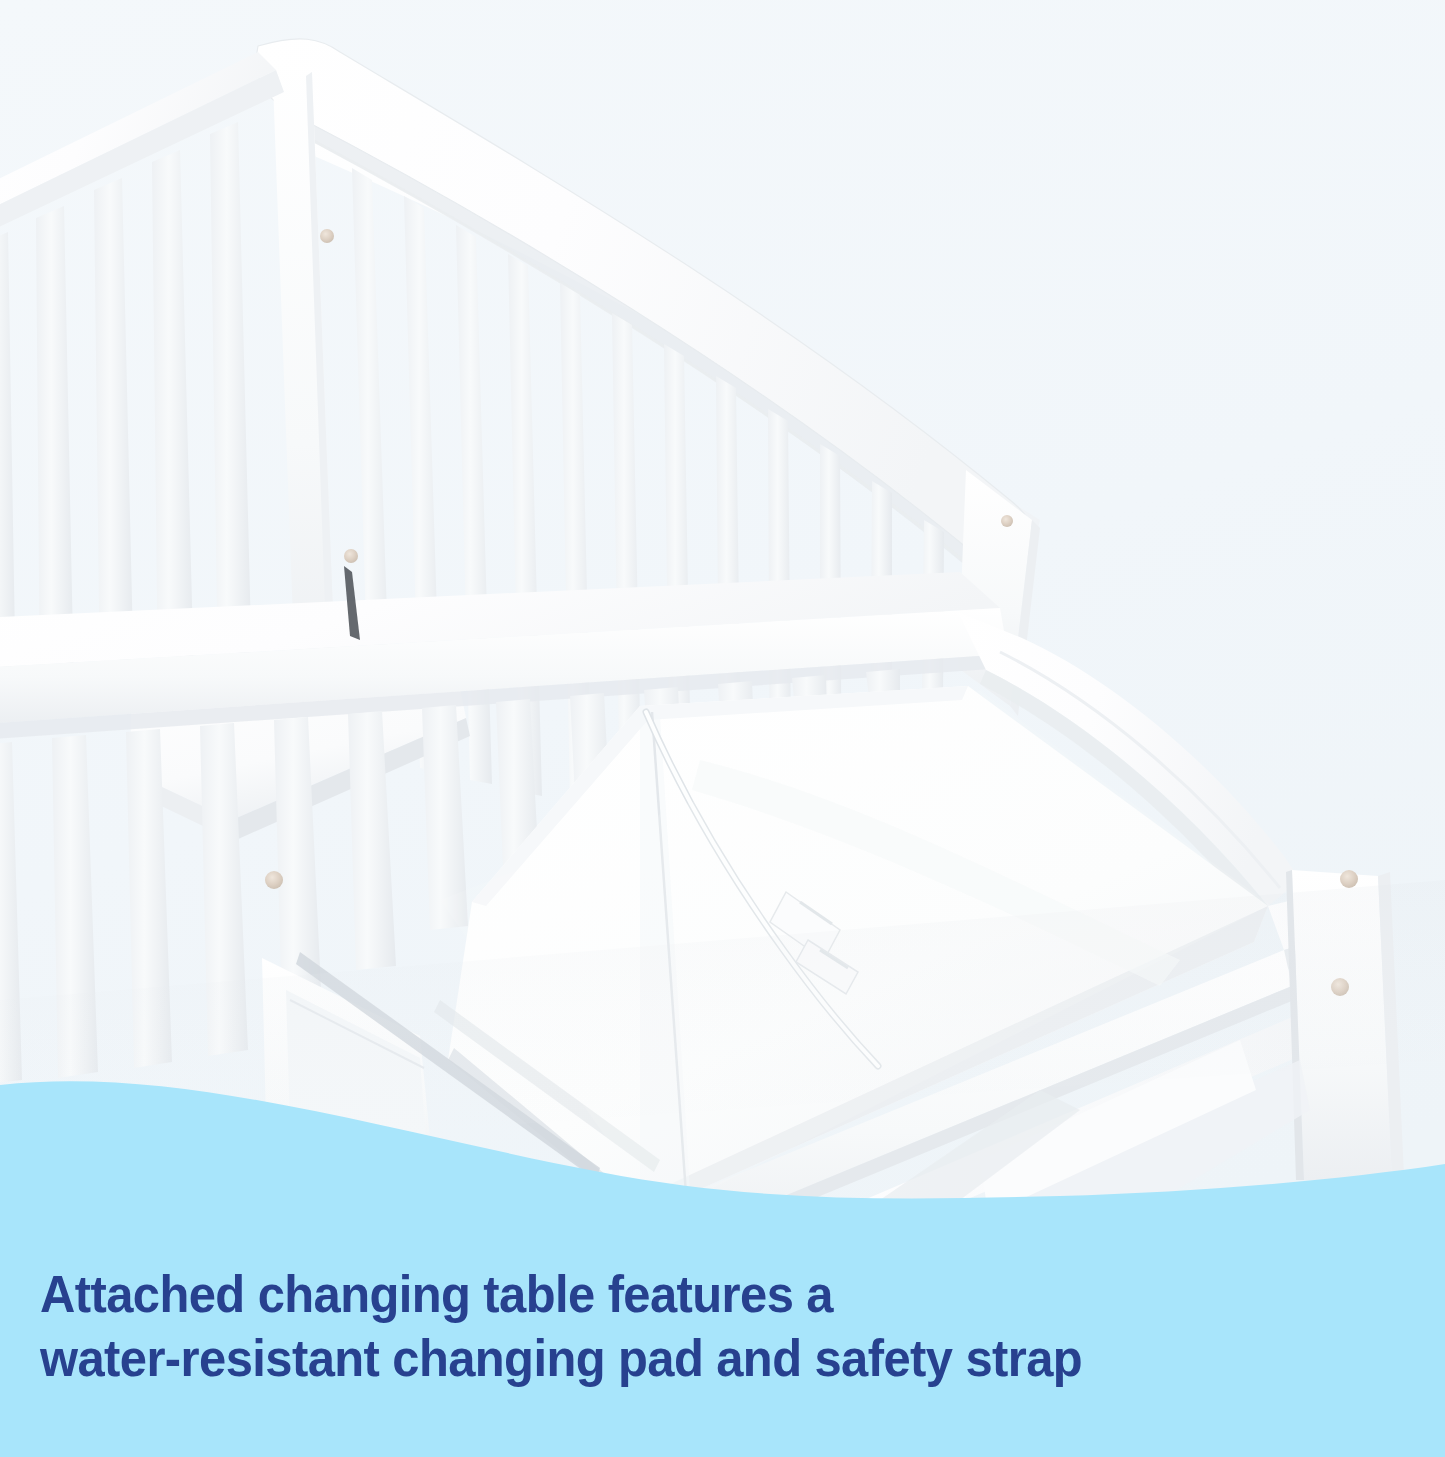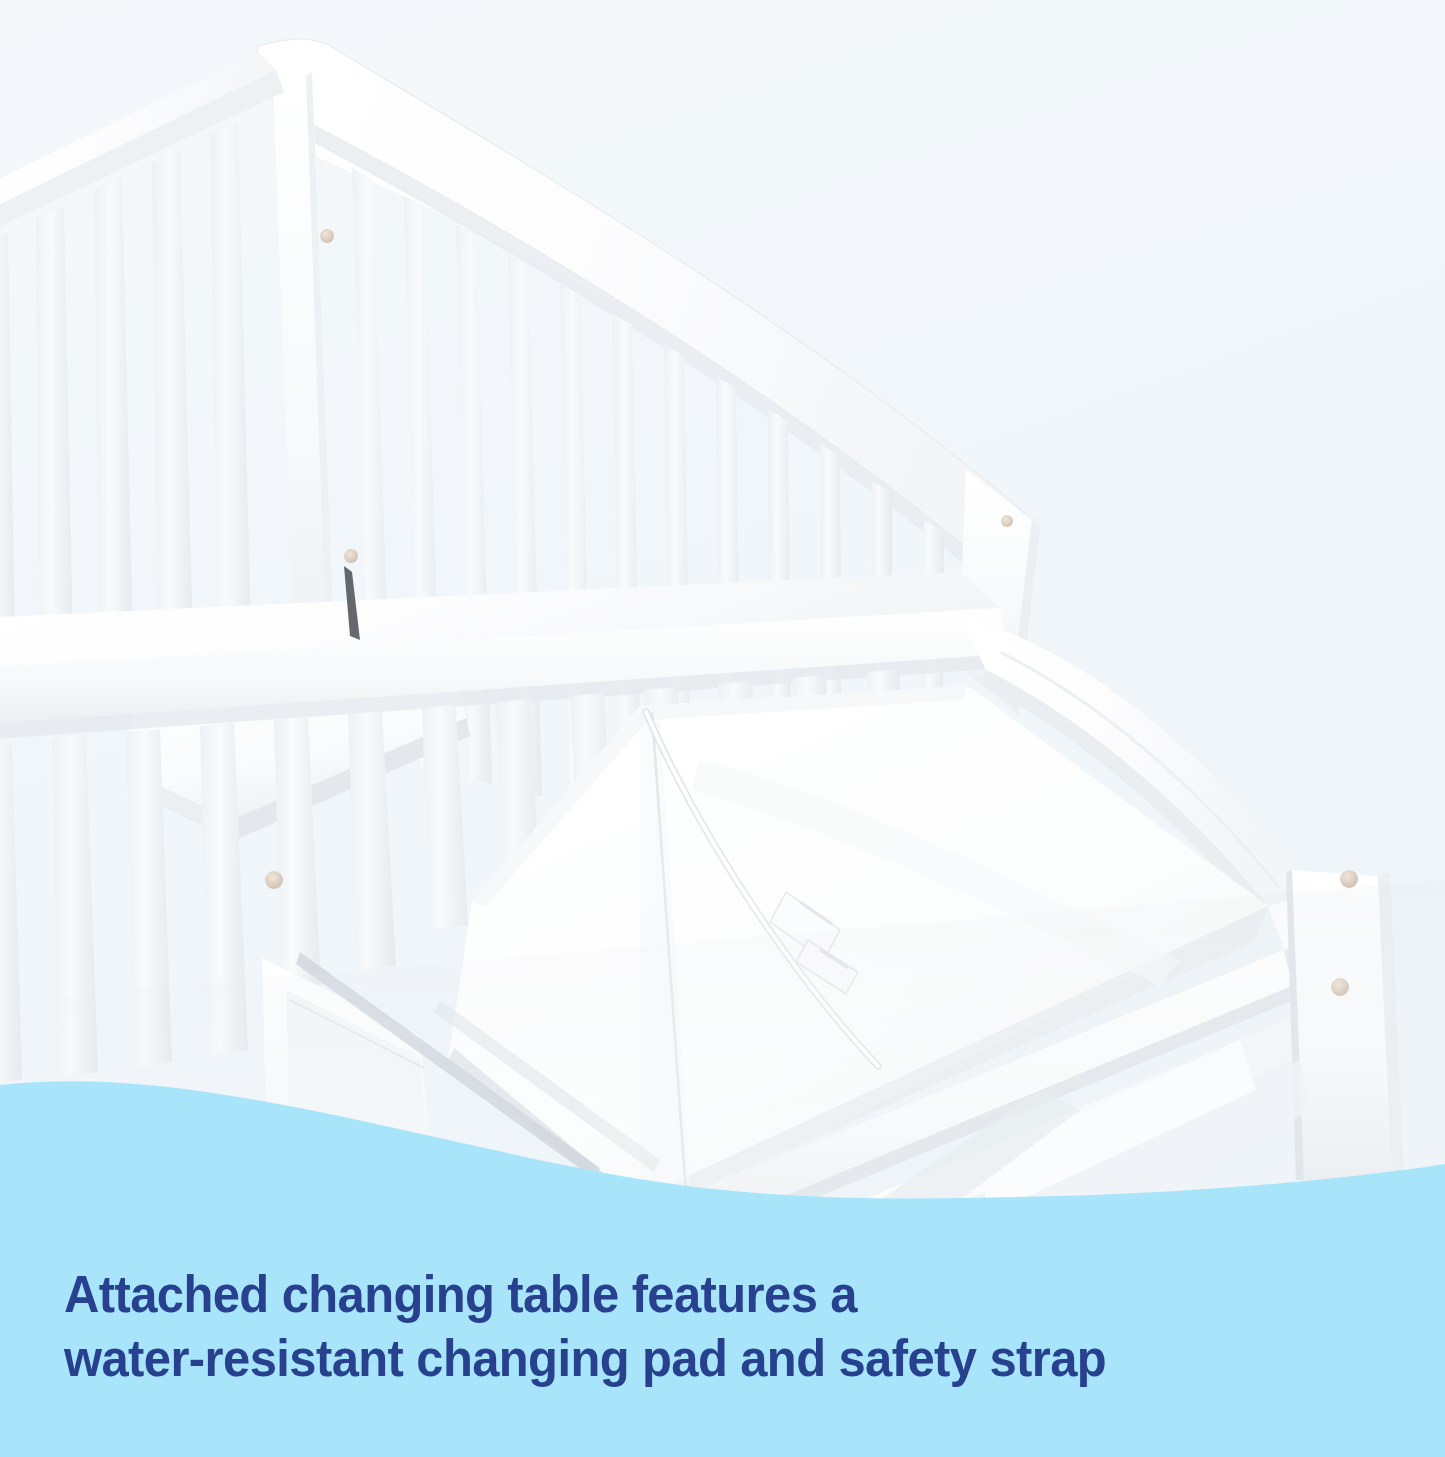--- a/index.html
+++ b/index.html
@@ -37,21 +37,21 @@
     top: 1060px;
     width: 1445px;
     height: 397px;
     overflow: hidden;
     pointer-events: none;
   }
   #banner svg { display: block; }
 
   #caption {
     position: absolute;
-    left: 64px;
+    left: 40px;
     top: 1262px;
     width: 1340px;
     z-index: 5;
   }
   .cap-line {
     font-family: "Liberation Sans", sans-serif;
     font-weight: bold;
     font-size: 52px;
     line-height: 64px;
     letter-spacing: -0.6px;

